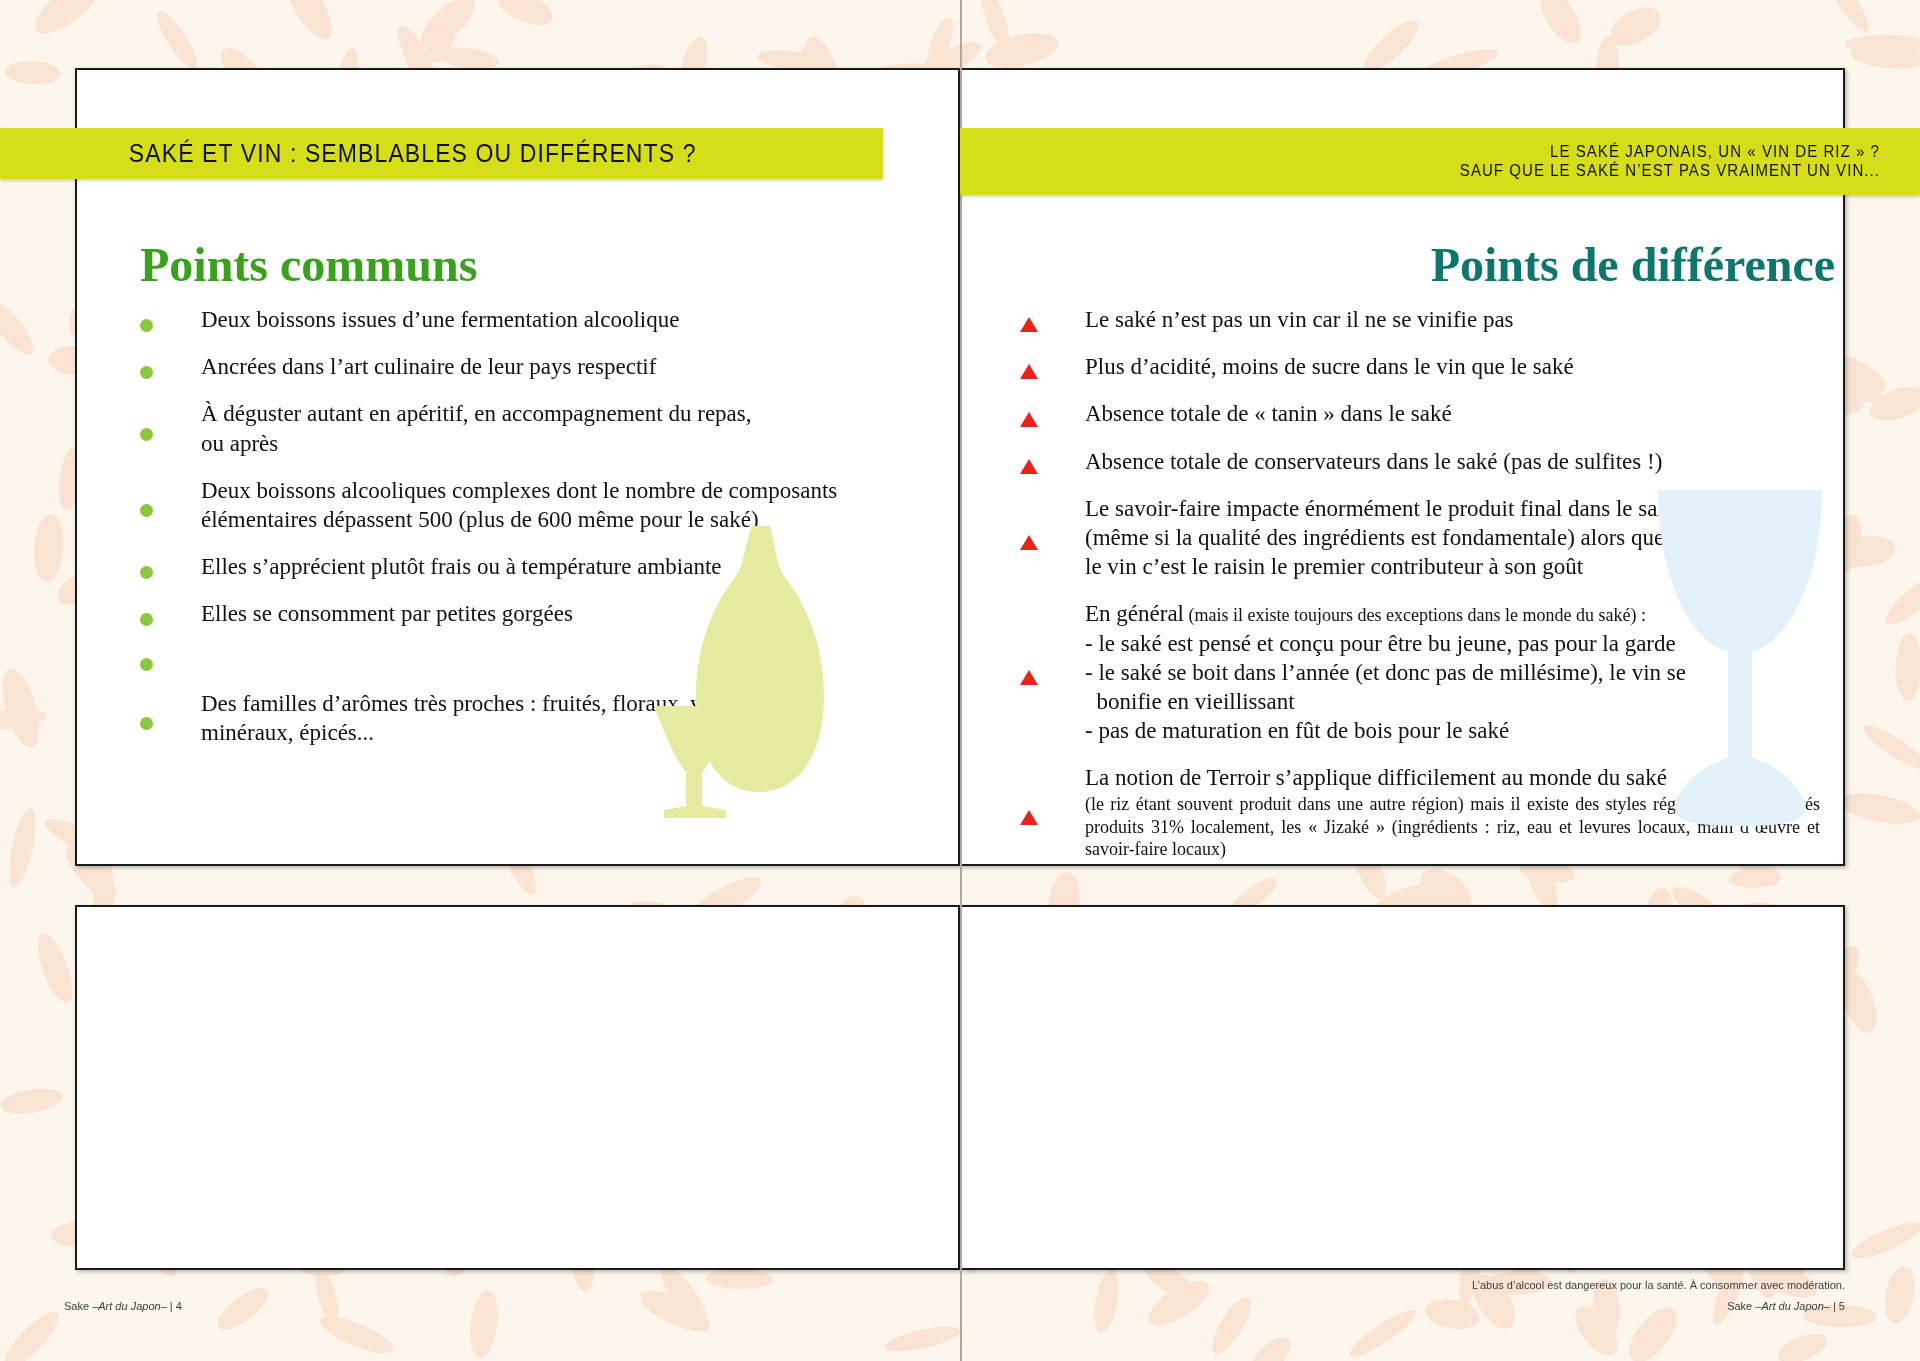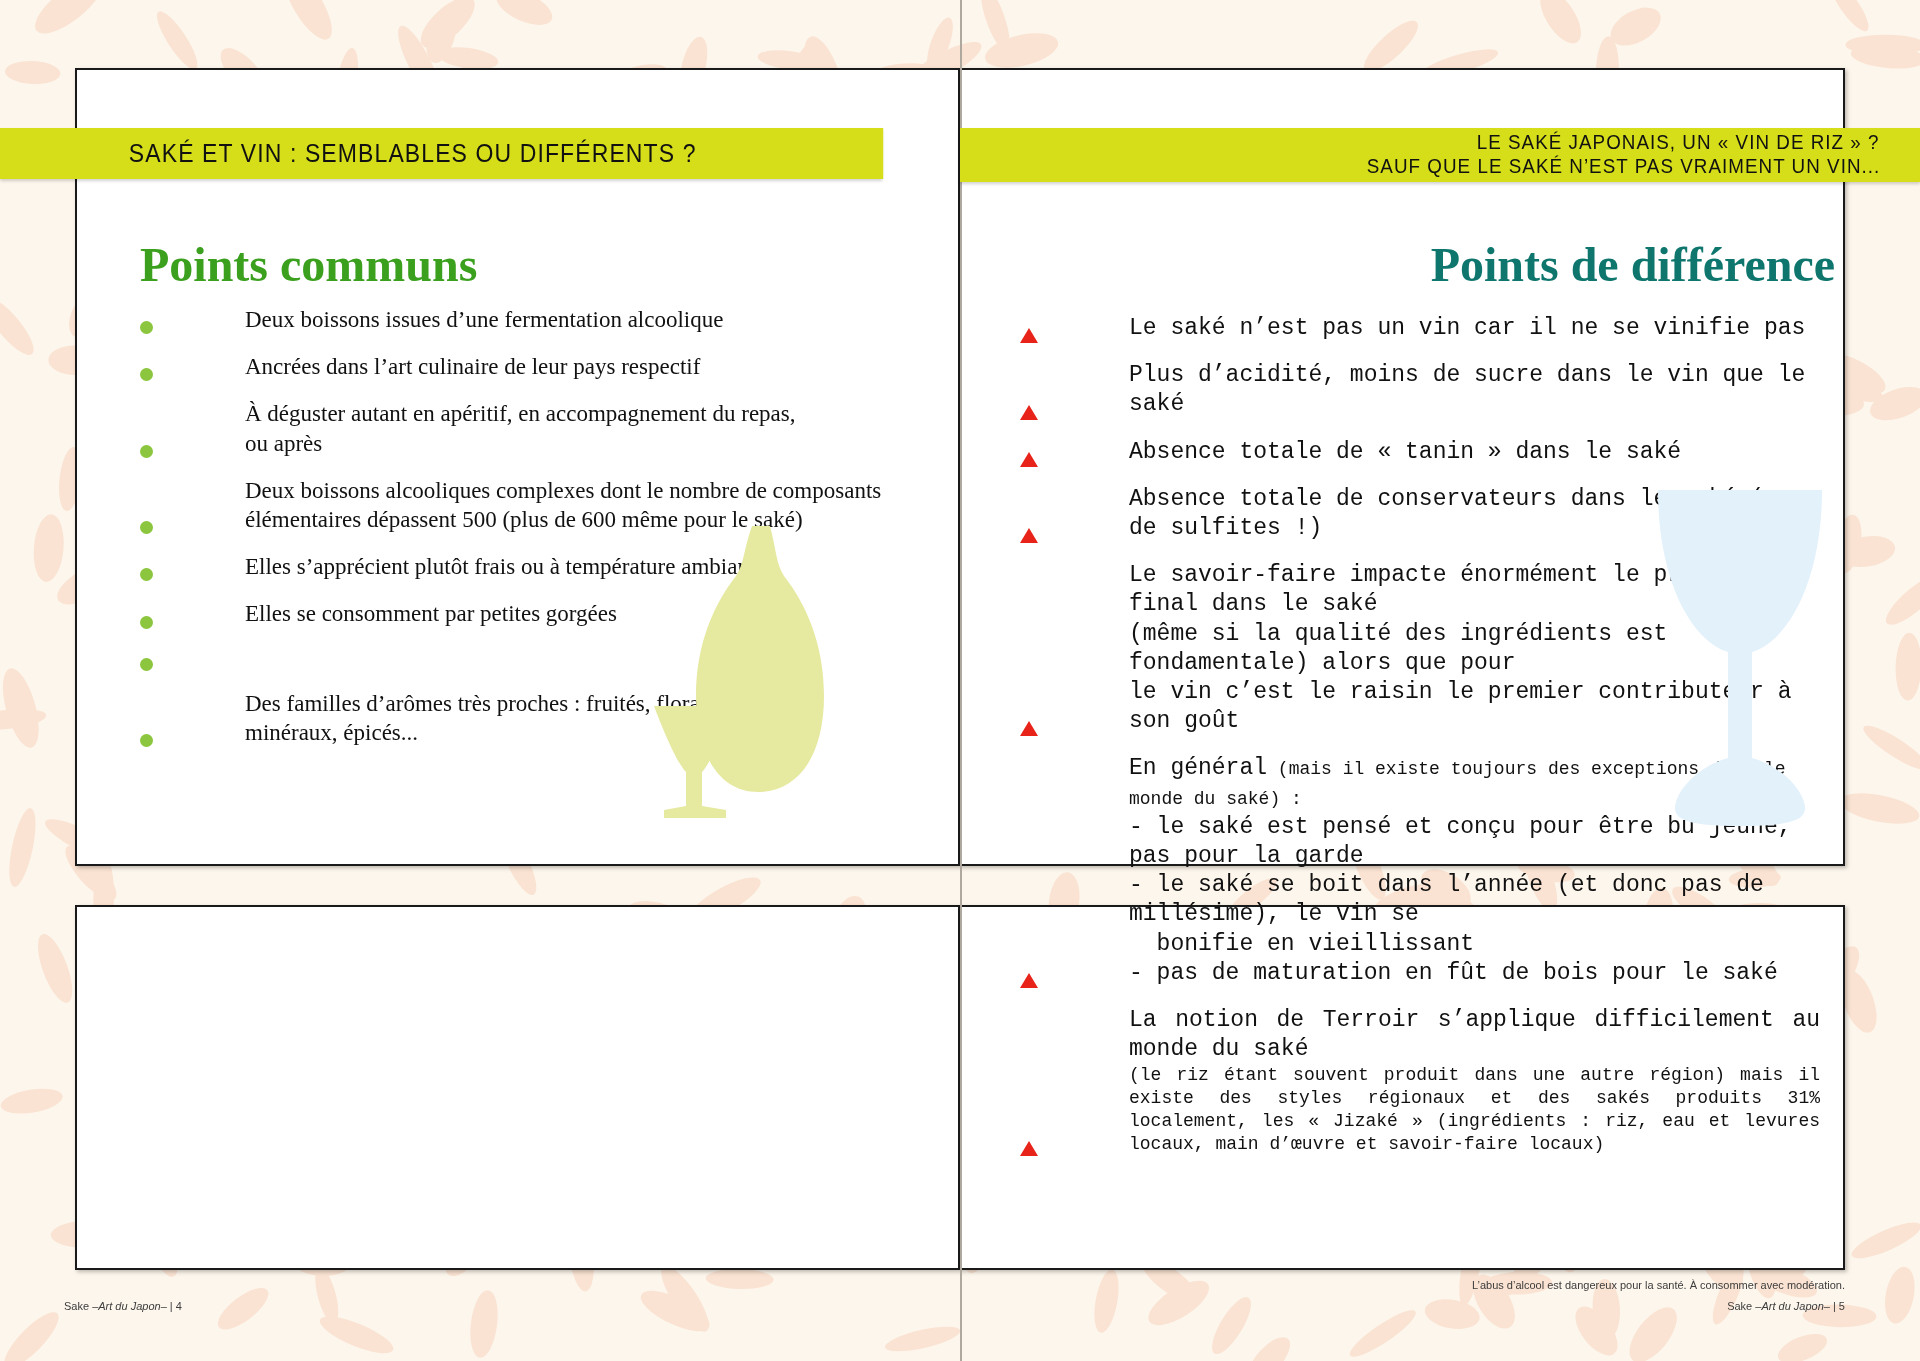--- a/index.html
+++ b/index.html
@@ -51,43 +51,43 @@
     color:#111;
   }
   #banner-left{
     left:0; top:128px; width:960px;
     padding-left:140px;
     font-size:25px; letter-spacing:1.2px;
     font-weight:300;
     transform:scaleX(.92); transform-origin:left center;
   }
   #banner-right{
-    left:960px; top:128px; width:960px; height:54px;
+    left:960px; top:128px; width:960px; height:67px;
     padding-right:40px;
     flex-direction:column; align-items:flex-end; justify-content:center;
-    font-size:20px; letter-spacing:1.1px; line-height:1.18;
+    font-size:16px; letter-spacing:1.1px; line-height:1.18;
     font-weight:300;
   }
   #banner-right span{ transform:scaleX(.94); transform-origin:right center; white-space:nowrap; }
 
   
   .col-title{
     position:absolute;
     font-family:"Liberation Serif", serif;
     font-weight:bold; font-size:48px;
   }
   #title-common{ left:140px; top:237px; color:#3aa01e; }
   #title-diff  { right:85px; top:237px; color:#0f766e; }
 
   
   .bullets{ position:absolute; }
   #bullets-left { left:140px; top:305px; width:760px; }
-  #bullets-right{ left:1020px; top:314px; width:800px;font-family:Liberation Mono, monospace; }
-
-  .bullet-row{ display:flex; align-items:flex-end; margin-bottom:18px;gap:44px; }
+  #bullets-right{ left:1020px; top:305px; width:800px; }
+
+  .bullet-row{ display:flex; align-items:center; margin-bottom:18px; }
 
   .dot-marker{
     flex:0 0 auto; width:13px; height:13px; border-radius:50%;
     background:#8cc63e; margin-top:11px; margin-right:48px;
   }
   .tri-marker{
     flex:0 0 auto; width:0; height:0; margin-top:10px; margin-right:47px;
     border-left:9px solid transparent; border-right:9px solid transparent;
     border-bottom:15px solid #e8231a;
   }

